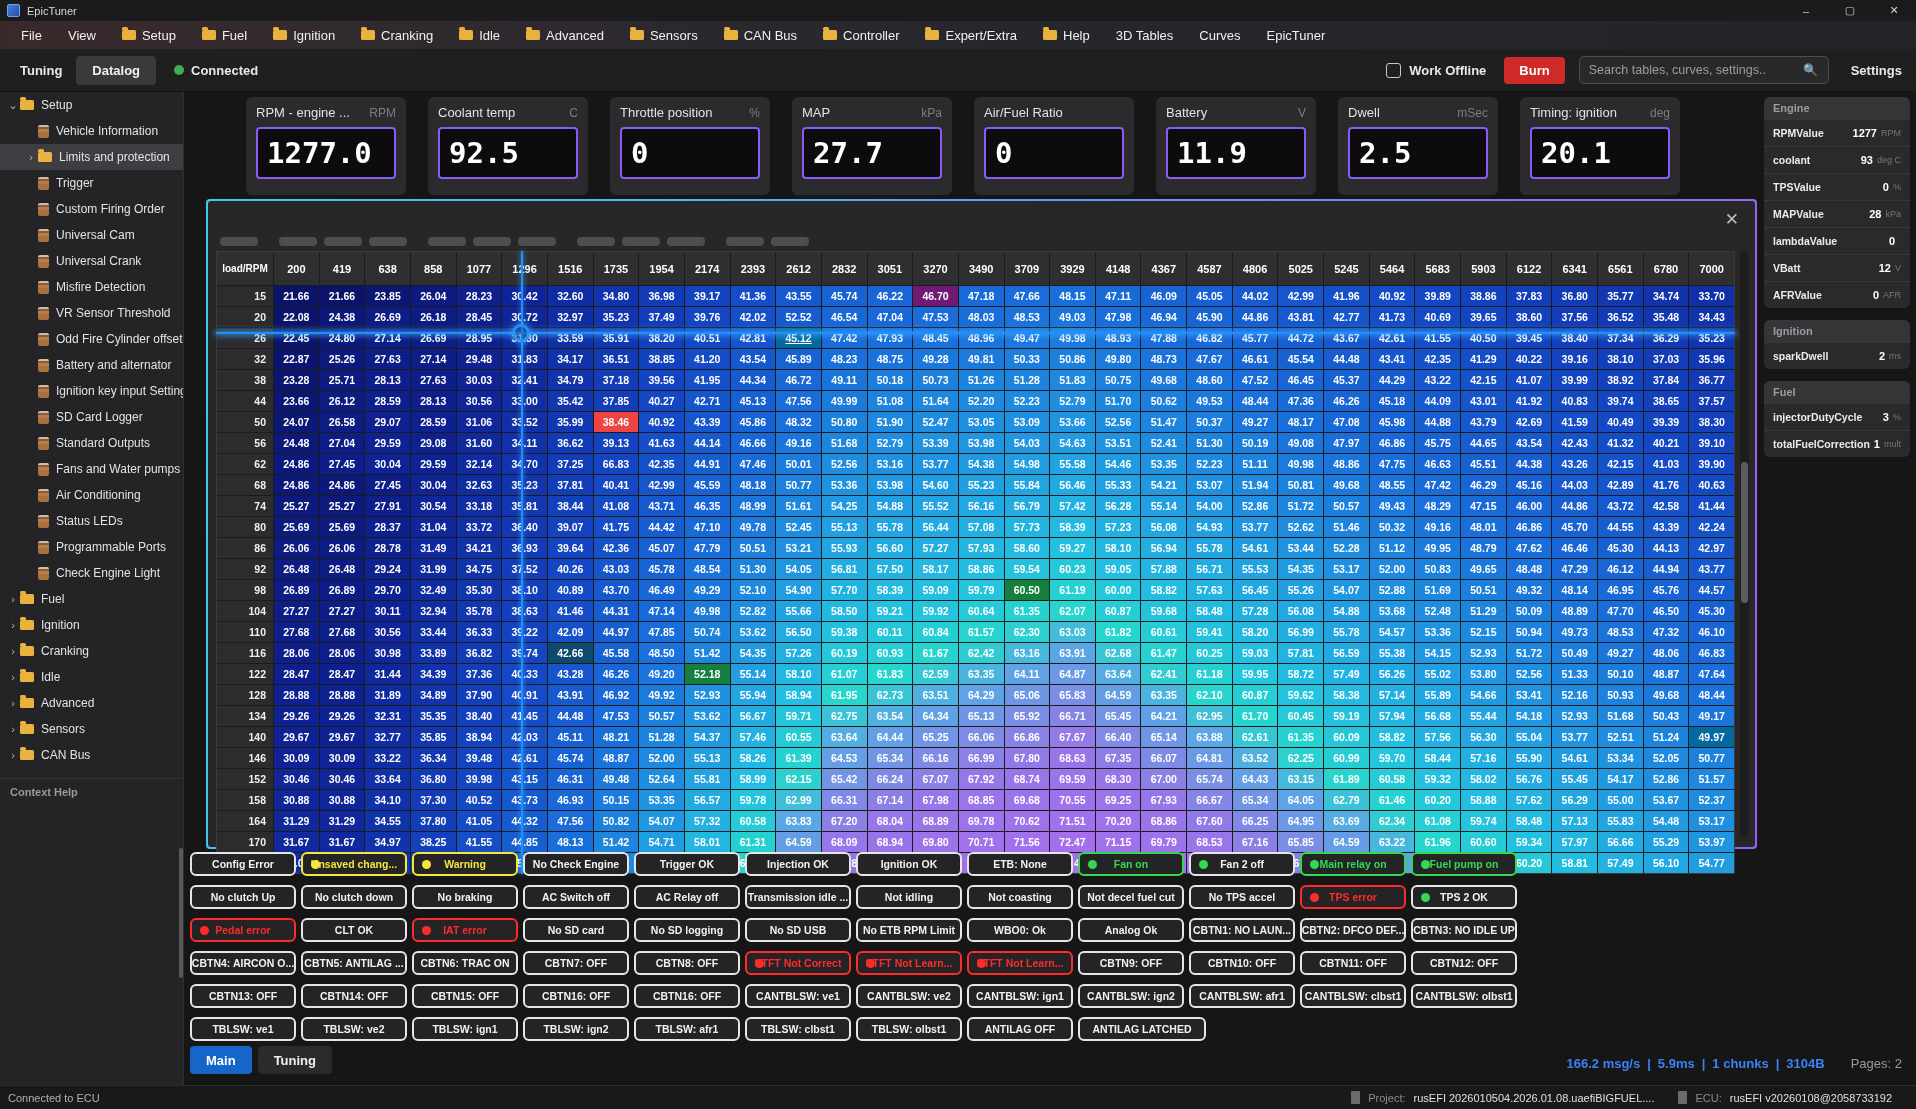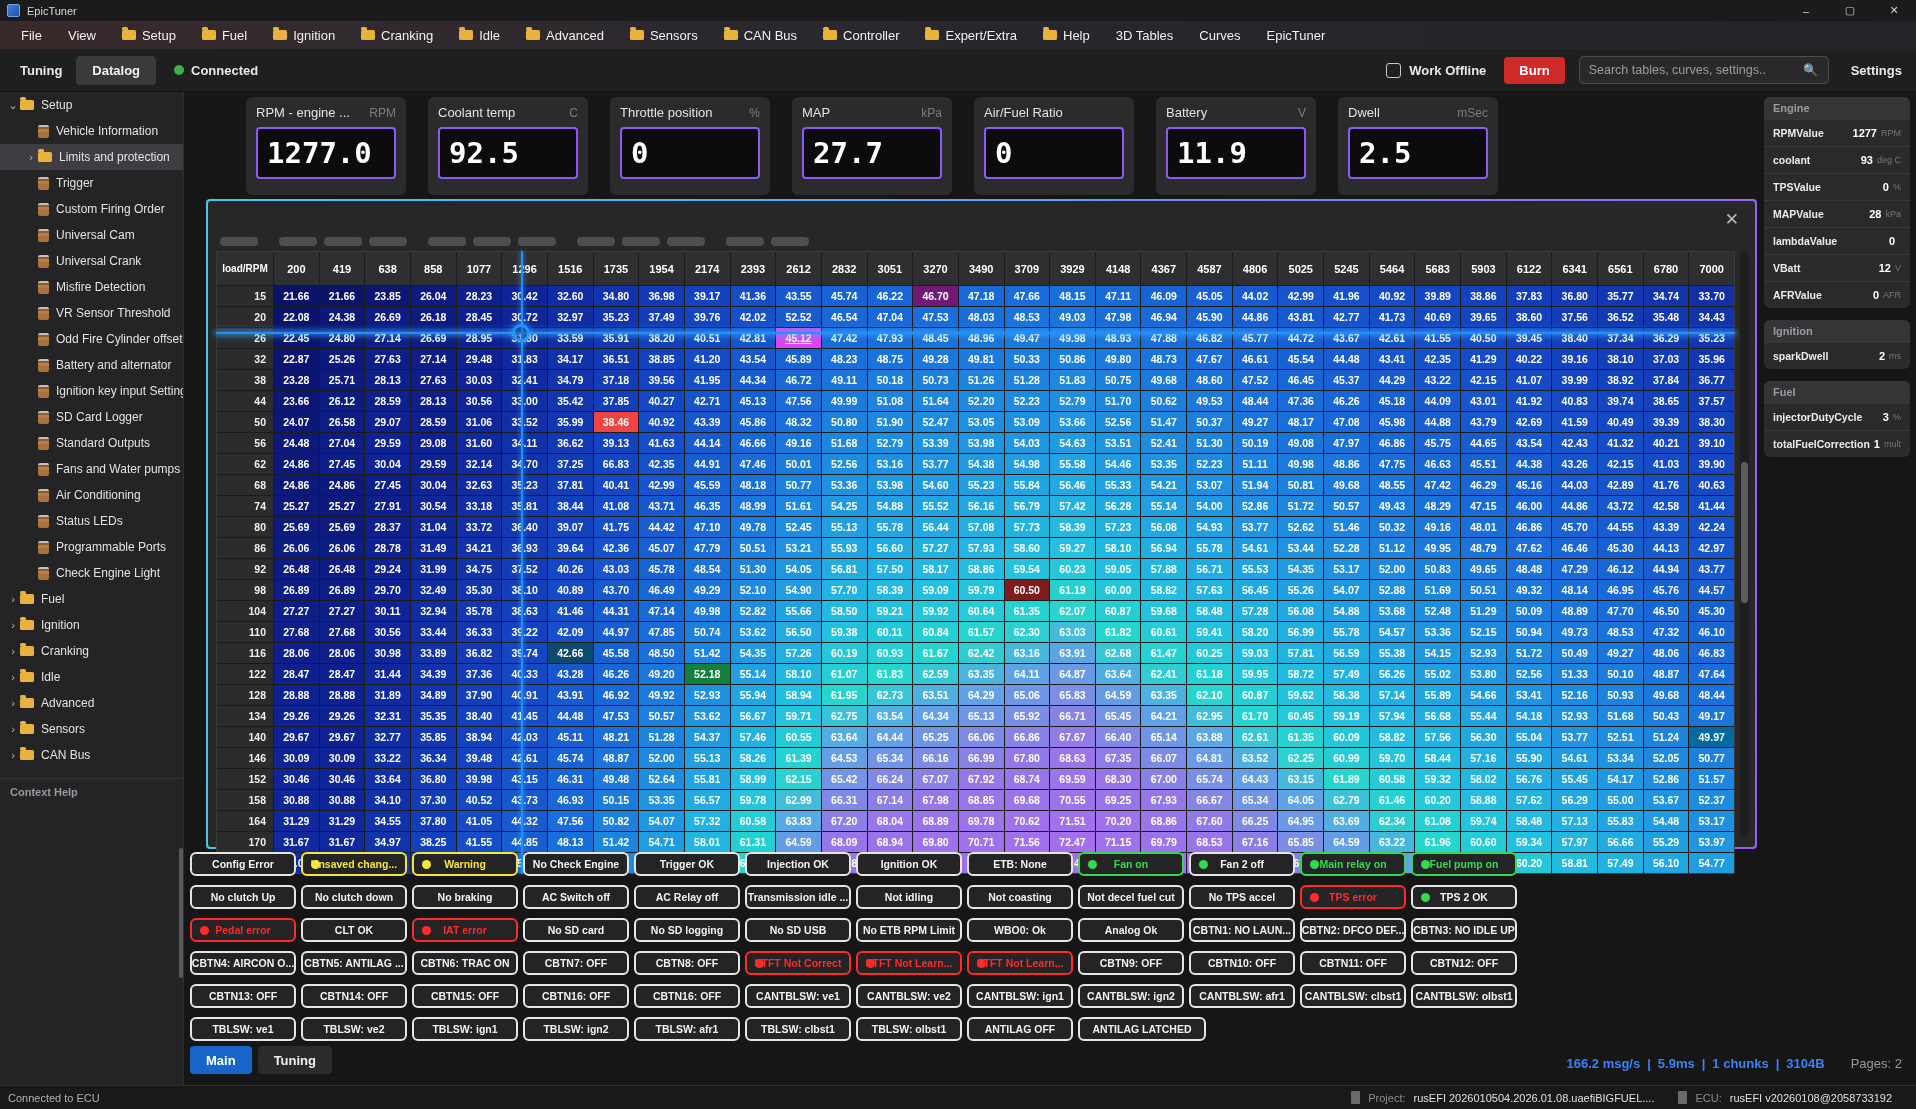--- a/index.html
+++ b/index.html
@@ -420,20 +420,29 @@
         <span class="gauge-value">11.9</span>
       </div>
     </div>
     <div class="gauge">
       <div class="gauge-top">
         <span class="gauge-label">Dwell</span>
         <span class="gauge-unit">mSec</span>
       </div>
       <div class="gauge-box">
         <span class="gauge-value">2.5</span>
+      </div>
+    </div>
+    <div class="gauge">
+      <div class="gauge-top">
+        <span class="gauge-label">Timing: ignition</span>
+        <span class="gauge-unit">deg</span>
+      </div>
+      <div class="gauge-box">
+        <span class="gauge-value">20.1</span>
       </div>
     </div>
   </div>
 
 <div id="popup">
   <div id="popup-inner">
     <div id="popup-strip">
       <div id="pills">
           <span class="pill"></span>
           <span class="pill gap"></span>
@@ -556,21 +565,21 @@
           <div class="vcell" style="background: rgb(12, 25, 121);">24.80</div>
           <div class="vcell" style="background: rgb(14, 30, 134);">27.14</div>
           <div class="vcell" style="background: rgb(13, 29, 132);">26.69</div>
           <div class="vcell" style="background: rgb(14, 33, 144);">28.95</div>
           <div class="vcell" style="background: rgb(16, 40, 156);">31.30</div>
           <div class="vcell" style="background: rgb(17, 48, 166);">33.59</div>
           <div class="vcell" style="background: rgb(18, 56, 177);">35.91</div>
           <div class="vcell" style="background: rgb(19, 64, 187);">38.20</div>
           <div class="vcell" style="background: rgb(20, 73, 196);">40.51</div>
           <div class="vcell" style="background: rgb(22, 84, 203);">42.81</div>
-          <div class="vcell" style="background: #d946ef; text-decoration: underline;">45.12</div>
+          <div class="vcell" style="background: #0369a1; text-decoration: underline;">45.12</div>
           <div class="vcell" style="background: rgb(25, 107, 216);">47.42</div>
           <div class="vcell" style="background: rgb(25, 110, 218);">47.93</div>
           <div class="vcell" style="background: rgb(26, 113, 219);">48.45</div>
           <div class="vcell" style="background: rgb(26, 116, 219);">48.96</div>
           <div class="vcell" style="background: rgb(27, 120, 220);">49.47</div>
           <div class="vcell" style="background: rgb(27, 123, 220);">49.98</div>
           <div class="vcell" style="background: rgb(26, 116, 219);">48.93</div>
           <div class="vcell" style="background: rgb(25, 109, 218);">47.88</div>
           <div class="vcell" style="background: rgb(24, 104, 215);">46.82</div>
           <div class="vcell" style="background: rgb(24, 99, 212);">45.77</div>
@@ -957,21 +966,21 @@
           <div class="vcell" style="background: rgb(21, 74, 198);">40.89</div>
           <div class="vcell" style="background: rgb(22, 89, 206);">43.70</div>
           <div class="vcell" style="background: rgb(24, 102, 214);">46.49</div>
           <div class="vcell" style="background: rgb(27, 119, 220);">49.29</div>
           <div class="vcell" style="background: rgb(30, 137, 223);">52.10</div>
           <div class="vcell" style="background: rgb(33, 157, 225);">54.90</div>
           <div class="vcell" style="background: rgb(34, 180, 225);">57.70</div>
           <div class="vcell" style="background: rgb(35, 185, 225);">58.39</div>
           <div class="vcell" style="background: rgb(35, 191, 224);">59.09</div>
           <div class="vcell" style="background: rgb(36, 196, 220);">59.79</div>
-          <div class="vcell" style="background: #7f1d1d;">60.50</div>
+          <div class="vcell" style="background: #15803d;">60.50</div>
           <div class="vcell" style="background: rgb(37, 208, 210);">61.19</div>
           <div class="vcell" style="background: rgb(36, 198, 218);">60.00</div>
           <div class="vcell" style="background: rgb(35, 189, 225);">58.82</div>
           <div class="vcell" style="background: rgb(34, 179, 225);">57.63</div>
           <div class="vcell" style="background: rgb(33, 170, 225);">56.45</div>
           <div class="vcell" style="background: rgb(33, 160, 225);">55.26</div>
           <div class="vcell" style="background: rgb(32, 151, 225);">54.07</div>
           <div class="vcell" style="background: rgb(31, 143, 224);">52.88</div>
           <div class="vcell" style="background: rgb(29, 135, 222);">51.69</div>
           <div class="vcell" style="background: rgb(28, 127, 221);">50.51</div>

